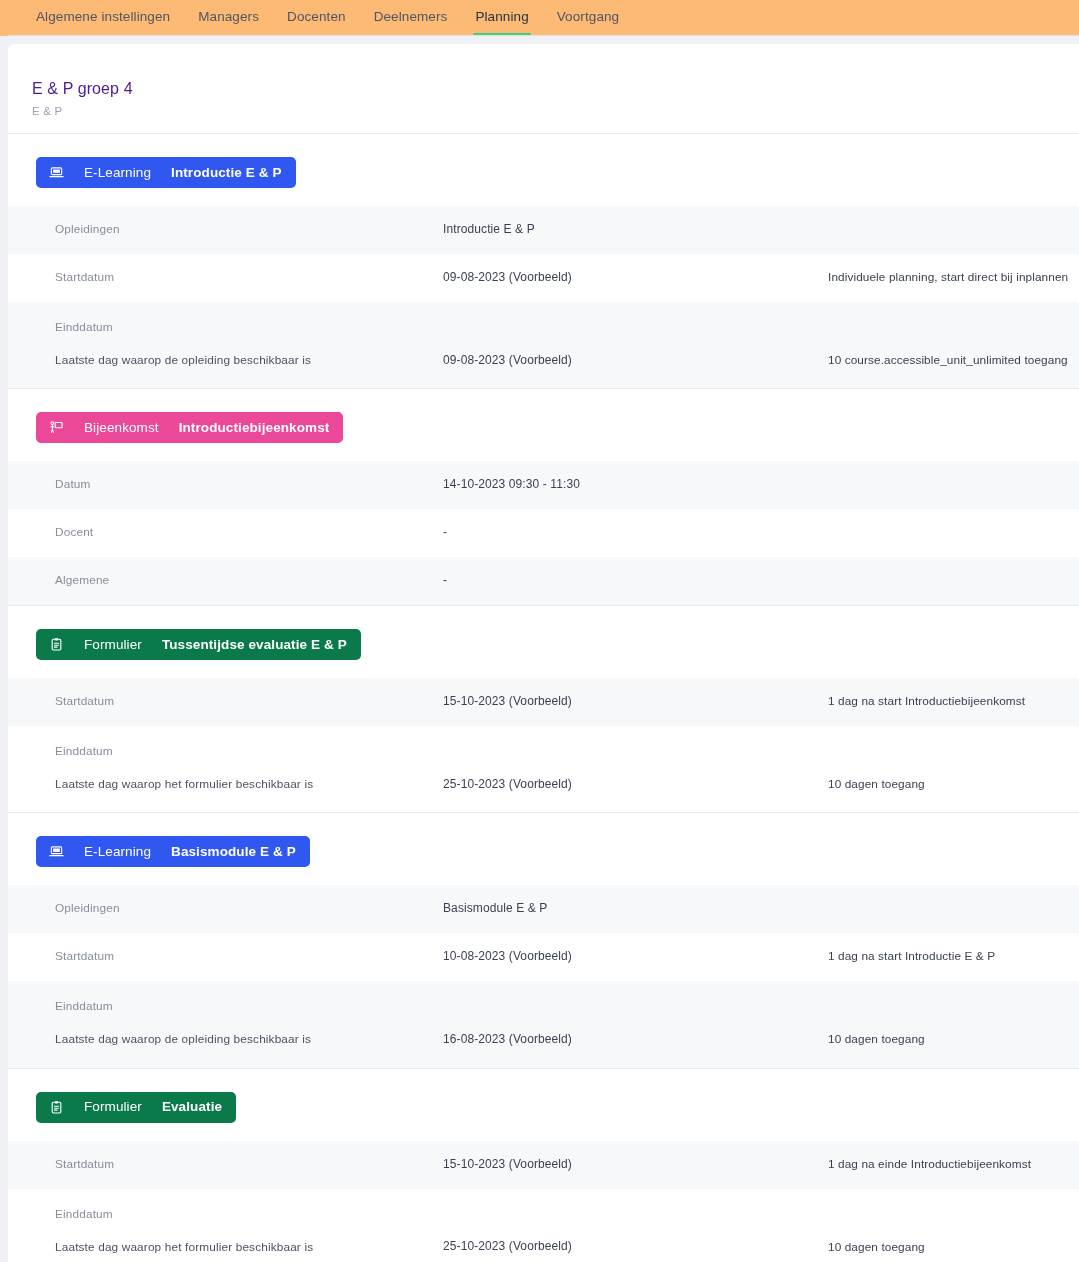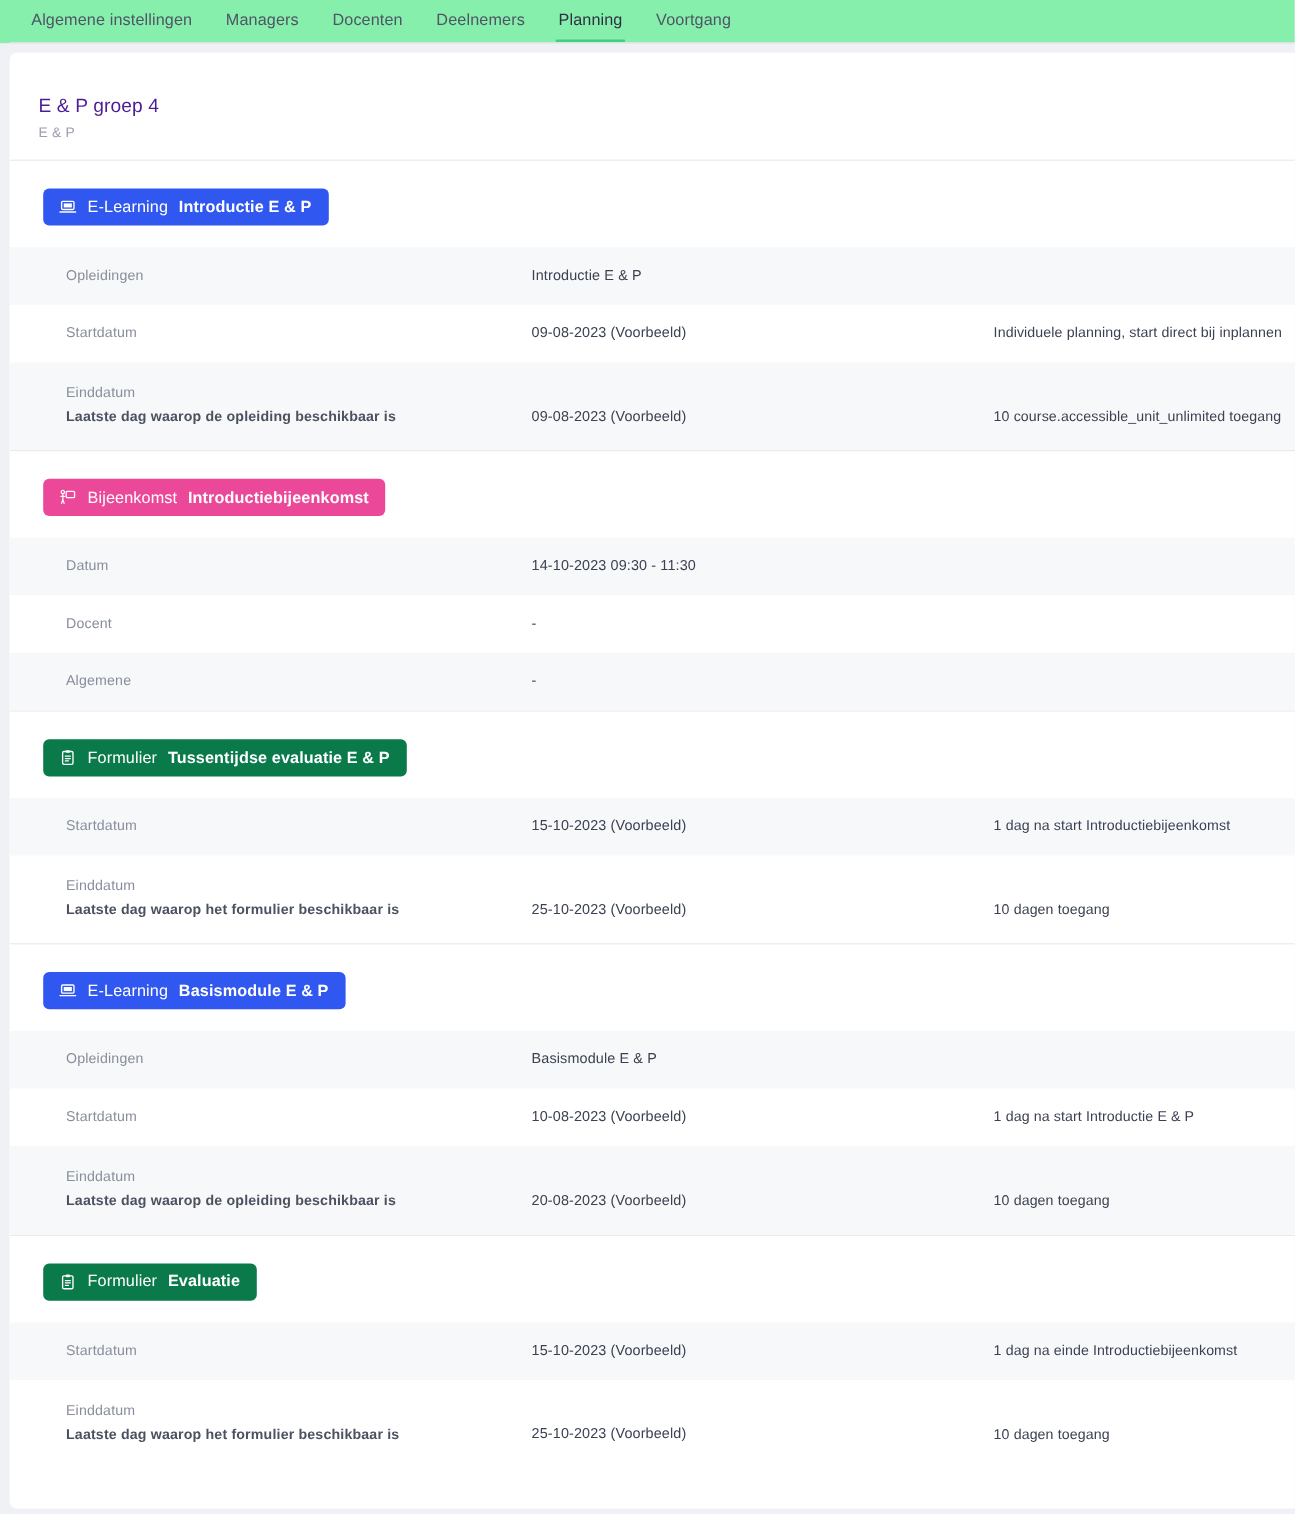--- a/index.html
+++ b/index.html
@@ -8,24 +8,24 @@
     margin: 0; padding: 0;
     width: 1079px; height: 1262px;
     background: #f0f1f5;
     font-family: "Liberation Sans", sans-serif;
     -webkit-font-smoothing: antialiased;
   }
 
   
   .topnav {
     height: 36px;
-    background: #86efac;
+    background: #fdba74;
     display: flex;
     align-items: flex-start;
-    padding-left: 12px;
+    padding-left: 22px;
     position: relative;
   }
   .topnav::after {
     content: "";
     position: absolute;
     left: 8px; right: 0; bottom: 0;
     height: 1px;
     background: #dfe1e7;
   }
   .tab {
@@ -79,21 +79,21 @@
   }
 
   
   .block { border-bottom: 1px solid #e9eaee; }
   .block:last-child { border-bottom: none; padding-bottom: 34px; }
 
   .badge-wrap { padding: 23px 0 18px 28px; }
   .badge {
     display: inline-flex;
     align-items: center;
-    gap: 9px;
+    gap: 20px;
     border-radius: 5px;
     padding: 8px 14px 8px 13px;
     color: #ffffff;
     font-size: 13.5px;
     letter-spacing: .1px;
     line-height: 1;
   }
   .badge-type { font-weight: normal; }
   .badge-name { font-weight: bold; }
   .badge.elearning   { background: #3058f0; }
@@ -120,23 +120,23 @@
   .col-label {
     width: 435px;
     padding-left: 47px;
     font-size: 11.8px;
     color: #878d9b;
     letter-spacing: .15px;
     line-height: 1.45;
   }
   .col-label .sub {
     display: block;
-    margin-top: 3px;
+    margin-top: 16px;
     color: #4b5160;
-    font-weight: bold;
+    font-weight: normal;
     font-size: 11.8px;
   }
   .col-value {
     width: 385px;
     font-size: 12px;
     color: #3b4152;
     letter-spacing: .1px;
     line-height: 1.45;
   }
   .col-note {
@@ -268,21 +268,21 @@
             <div class="col-value">Basismodule E &amp; P</div>
             <div class="col-note"></div>
           </div>
           <div class="row">
             <div class="col-label"><span>Startdatum</span></div>
             <div class="col-value">10-08-2023 (Voorbeeld)</div>
             <div class="col-note">1 dag na start Introductie E &amp; P</div>
           </div>
           <div class="row shaded tall">
             <div class="col-label"><span>Einddatum</span><span class="sub">Laatste dag waarop de opleiding beschikbaar is</span></div>
-            <div class="col-value">20-08-2023 (Voorbeeld)</div>
+            <div class="col-value">16-08-2023 (Voorbeeld)</div>
             <div class="col-note">10 dagen toegang</div>
           </div>
         </div>
       </div>
       <div class="block">
         <div class="badge-wrap"><div class="badge formulier">
             <span class="badge-icon">
               <svg width="15" height="15" viewBox="0 0 16 16" fill="none">
                 <rect x="3.4" y="2.4" width="9.2" height="11.4" rx="1.2" stroke="#fff" stroke-width="1.2"></rect>
                 <rect x="6.2" y="1.2" width="3.6" height="2.4" rx="0.7" fill="#fff"></rect>

